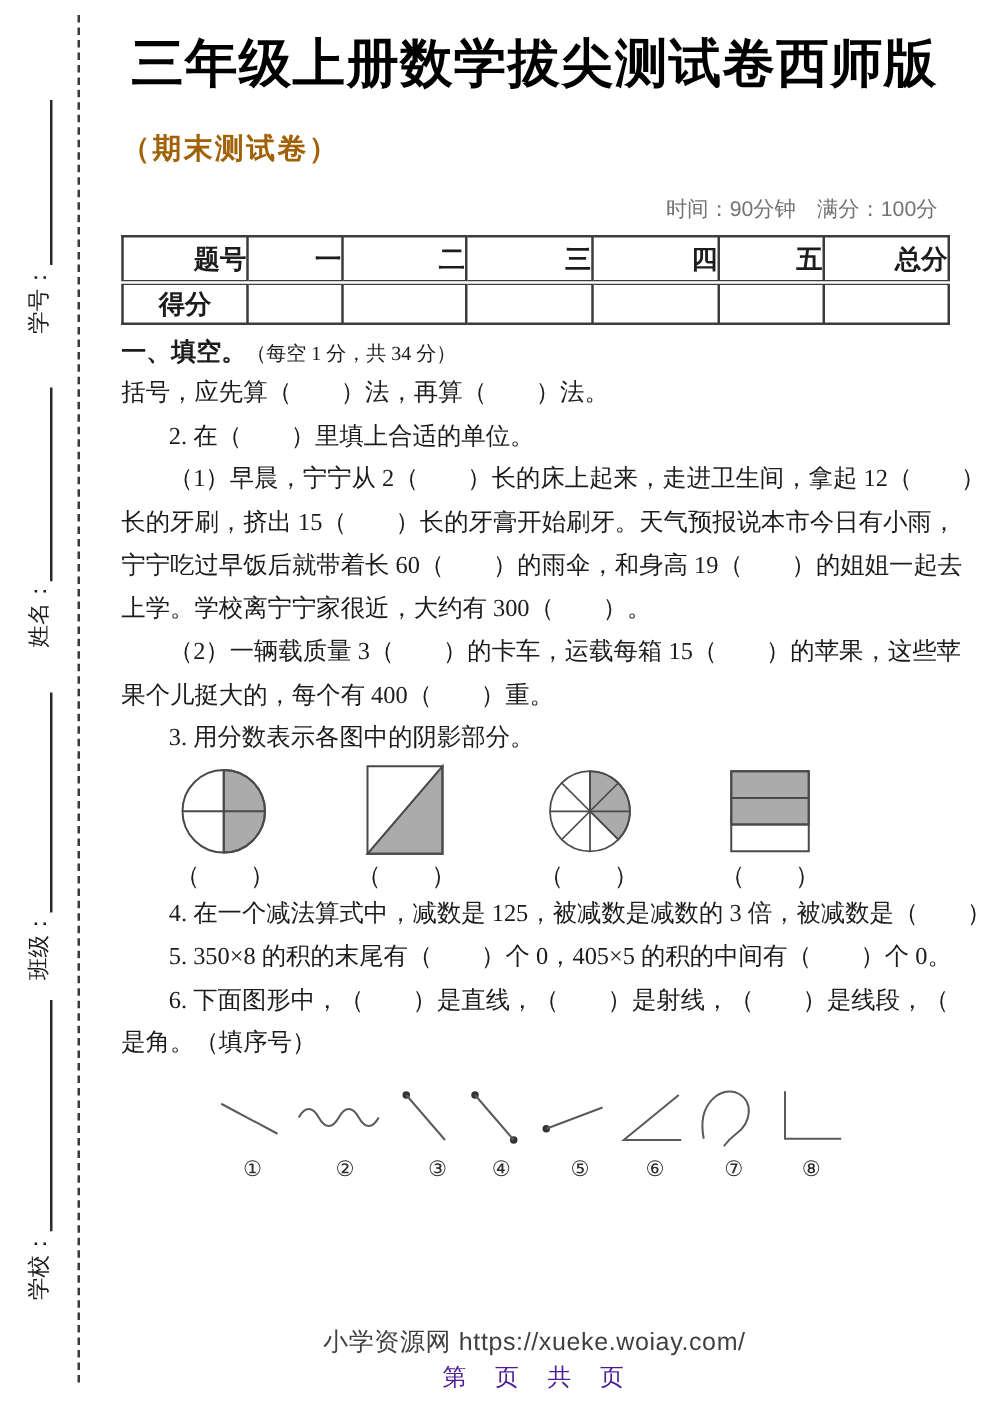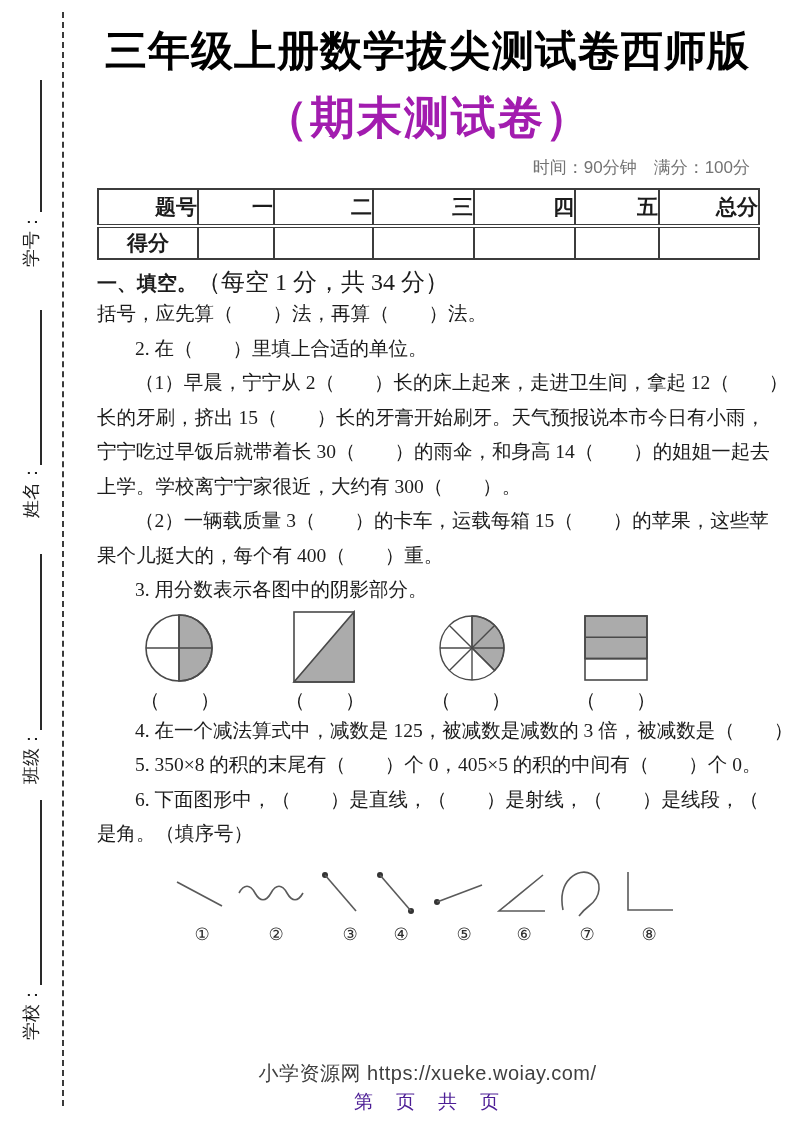--- a/index.html
+++ b/index.html
@@ -16,34 +16,34 @@
   .ml4 { top:800px; height:185px; }
   .margin-label { position:absolute; left:1px; width:60px; height:20px; font-size:18px;
                   line-height:20px; text-align:center; transform:rotate(-90deg);
                   transform-origin:center; white-space:nowrap; }
   .mlab1 { top:230px; } .mlab2 { top:481px; } .mlab3 { top:747px; } .mlab4 { top:1003px; }
 
   
   .content { position:absolute; left:97px; top:0; width:661px; }
   .title    { margin-top:26px; text-align:center; font-family:"Liberation Sans","DejaVu Sans",sans-serif;
               font-weight:bold; font-size:42px; line-height:50px; color:#000; letter-spacing:1px; }
-  .subtitle { margin-top:22px; text-align:center; font-family:"Liberation Sans","DejaVu Sans",sans-serif;
-              font-weight:bold; font-size:45px; line-height:40px; color:#a21caf; letter-spacing:2px; }
+  .subtitle { margin-top:22px; font-family:"Liberation Sans","DejaVu Sans",sans-serif;
+              font-weight:bold; font-size:23px; line-height:40px; color:#a16207; letter-spacing:2px; }
   .meta     { margin-top:20px; text-align:right; font-family:"Liberation Sans","DejaVu Sans",sans-serif;
               font-size:17px; line-height:20px; padding-right:8px; color:#737373; }
 
   table.score { margin-top:10px; width:661px; border-collapse:collapse; table-layout:fixed; }
   table.score th, table.score td { border:2px solid #3c3c3c; text-align:center;
               font-weight:bold; font-size:21px; padding:0; }
   table.score thead th { height:34px; border-bottom:4px double #3c3c3c;text-align:right; }
   table.score tbody td { height:30px;border-radius:10px; }
 
   .sec { margin:8px 0 0 0; font-size:20px; line-height:28px; }
   .sec b { font-weight:bold; }
-  .sec span { font-size:24px; }
+  .sec span { font-size:16px; }
 
   p.q { margin:0; font-size:19.5px; line-height:34.5px; white-space:nowrap; }
   .ind { padding-left:38px; }
 
   .figs { display:block; margin:0; }
   .paren-row { position:relative; height:28px; font-size:20px; line-height:28px; }
   .paren-row span { position:absolute; width:80px; text-align:center; }
   .pb1 { left:43px; } .pb2 { left:188px; } .pb3 { left:334px; } .pb4 { left:479px; }
 
   .linefigs { display:block; margin-top:12px; }
@@ -109,21 +109,21 @@
         </tr>
       </tbody>
     </table>
 
     <p class="sec"><b>一、填空。</b><span>（每空 1 分，共 34 分）</span></p>
 
     <p class="q">括号，应先算（　　）法，再算（　　）法。</p>
     <p class="q ind">2. 在（　　）里填上合适的单位。</p>
     <p class="q ind">（1）早晨，宁宁从 2（　　）长的床上起来，走进卫生间，拿起 12（　　）</p>
     <p class="q">长的牙刷，挤出 15（　　）长的牙膏开始刷牙。天气预报说本市今日有小雨，</p>
-    <p class="q">宁宁吃过早饭后就带着长 30（　　）的雨伞，和身高 14（　　）的姐姐一起去</p>
+    <p class="q">宁宁吃过早饭后就带着长 60（　　）的雨伞，和身高 19（　　）的姐姐一起去</p>
     <p class="q">上学。学校离宁宁家很近，大约有 300（　　）。</p>
     <p class="q ind">（2）一辆载质量 3（　　）的卡车，运载每箱 15（　　）的苹果，这些苹</p>
     <p class="q">果个儿挺大的，每个有 400（　　）重。</p>
     <p class="q ind">3. 用分数表示各图中的阴影部分。</p>
 
     <svg class="figs" width="661" height="78" viewBox="0 0 661 78">
       <g stroke="#4a4a4a" stroke-width="1.6" fill="none">
         <path d="M82,7 A33,33 0 0 1 82,73 Z" fill="#ababab"></path>
         <circle cx="82" cy="40" r="33"></circle>
         <line x1="49" y1="40" x2="115" y2="40"></line>

